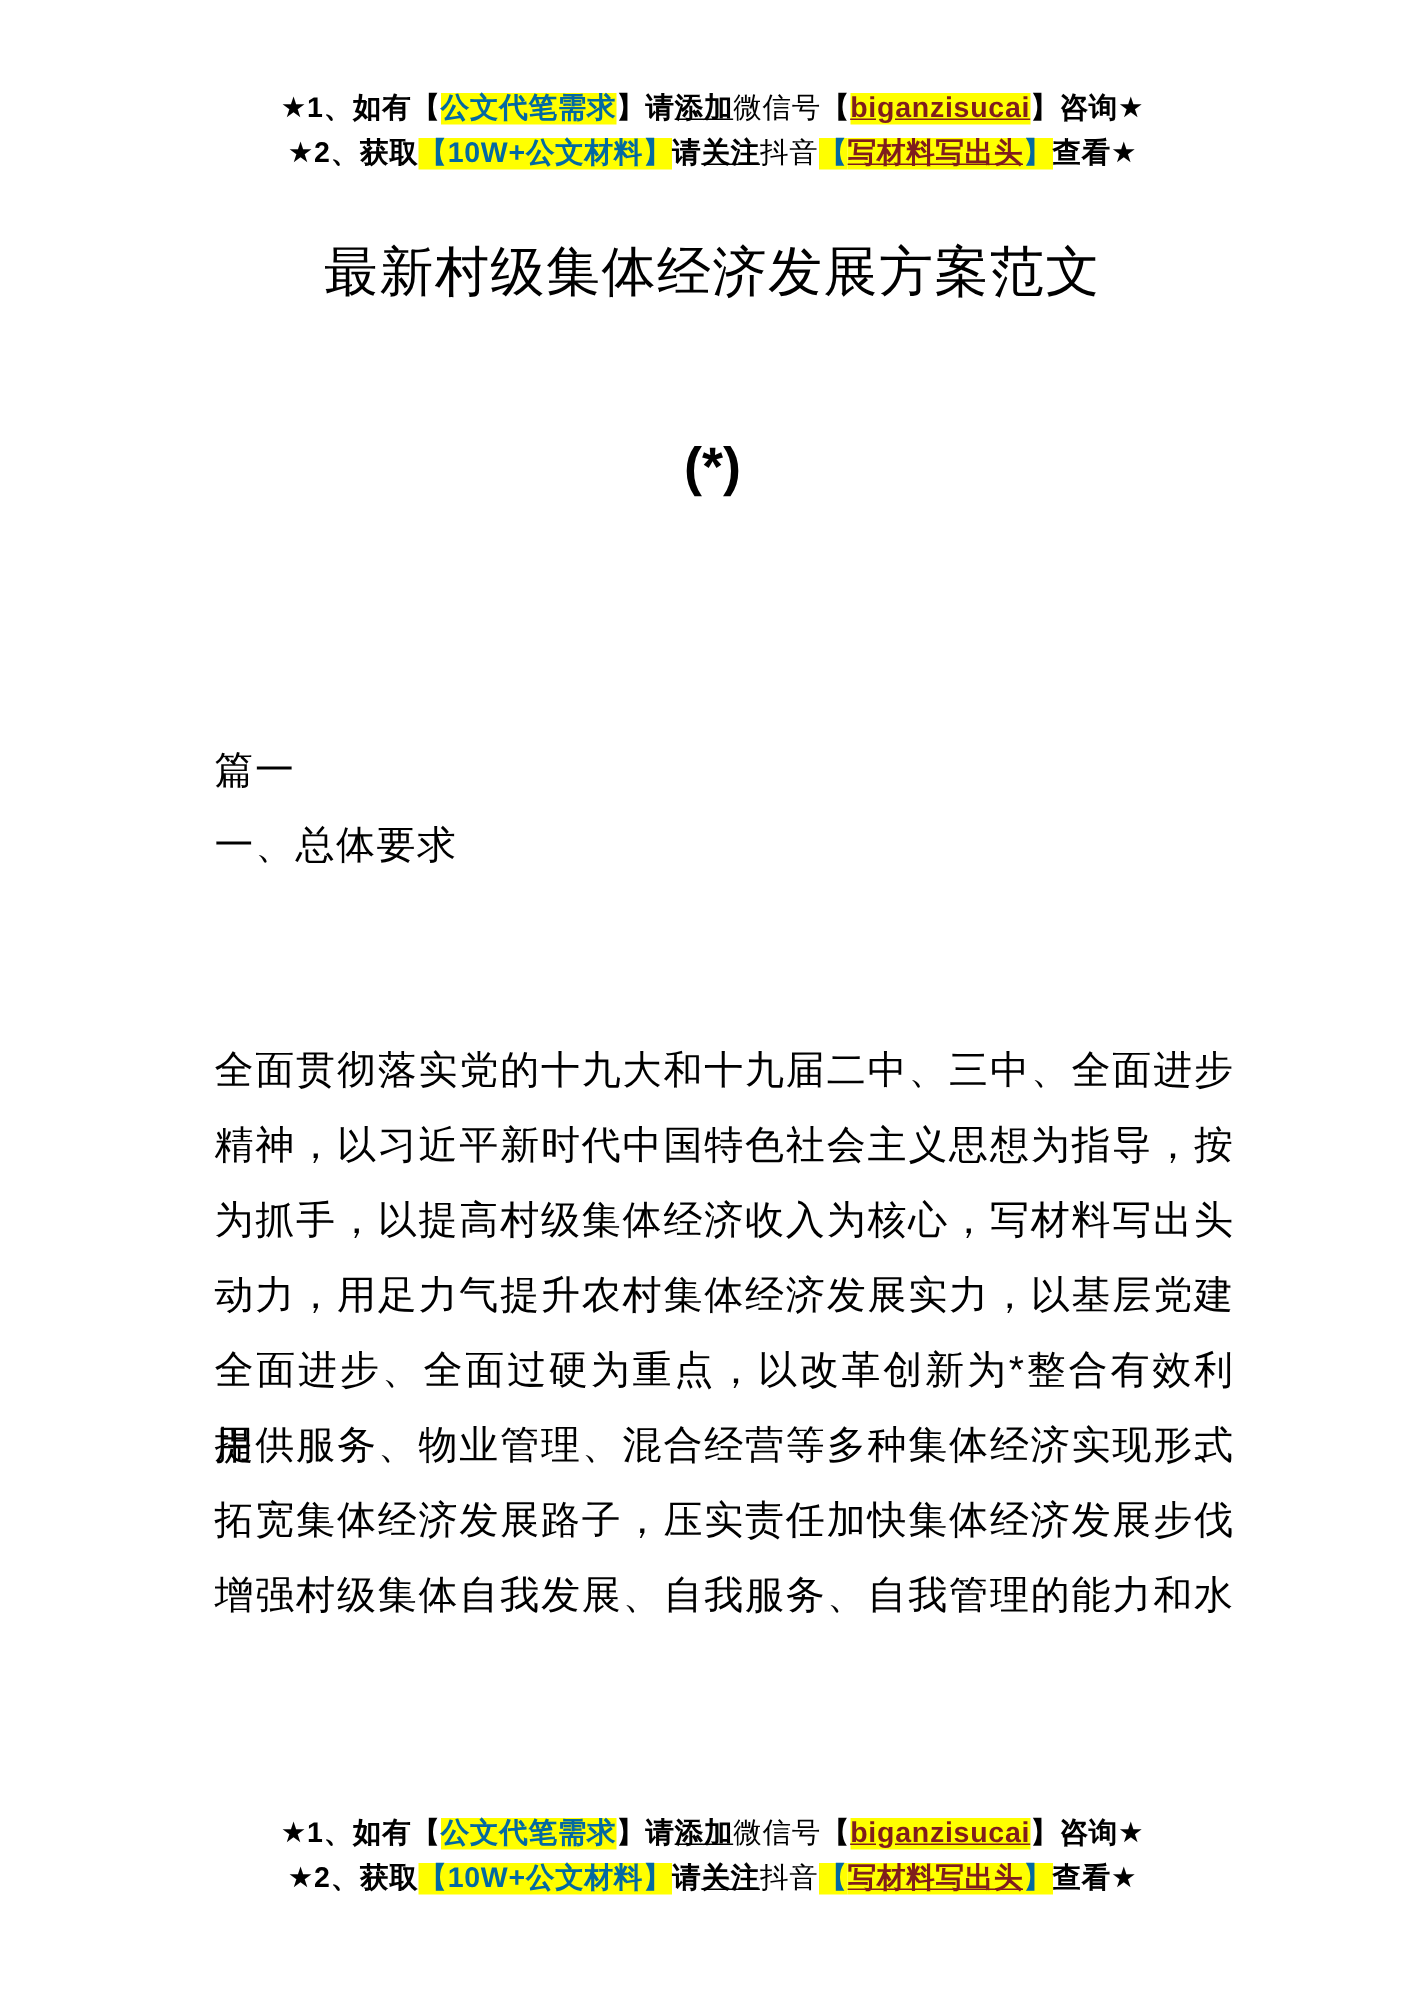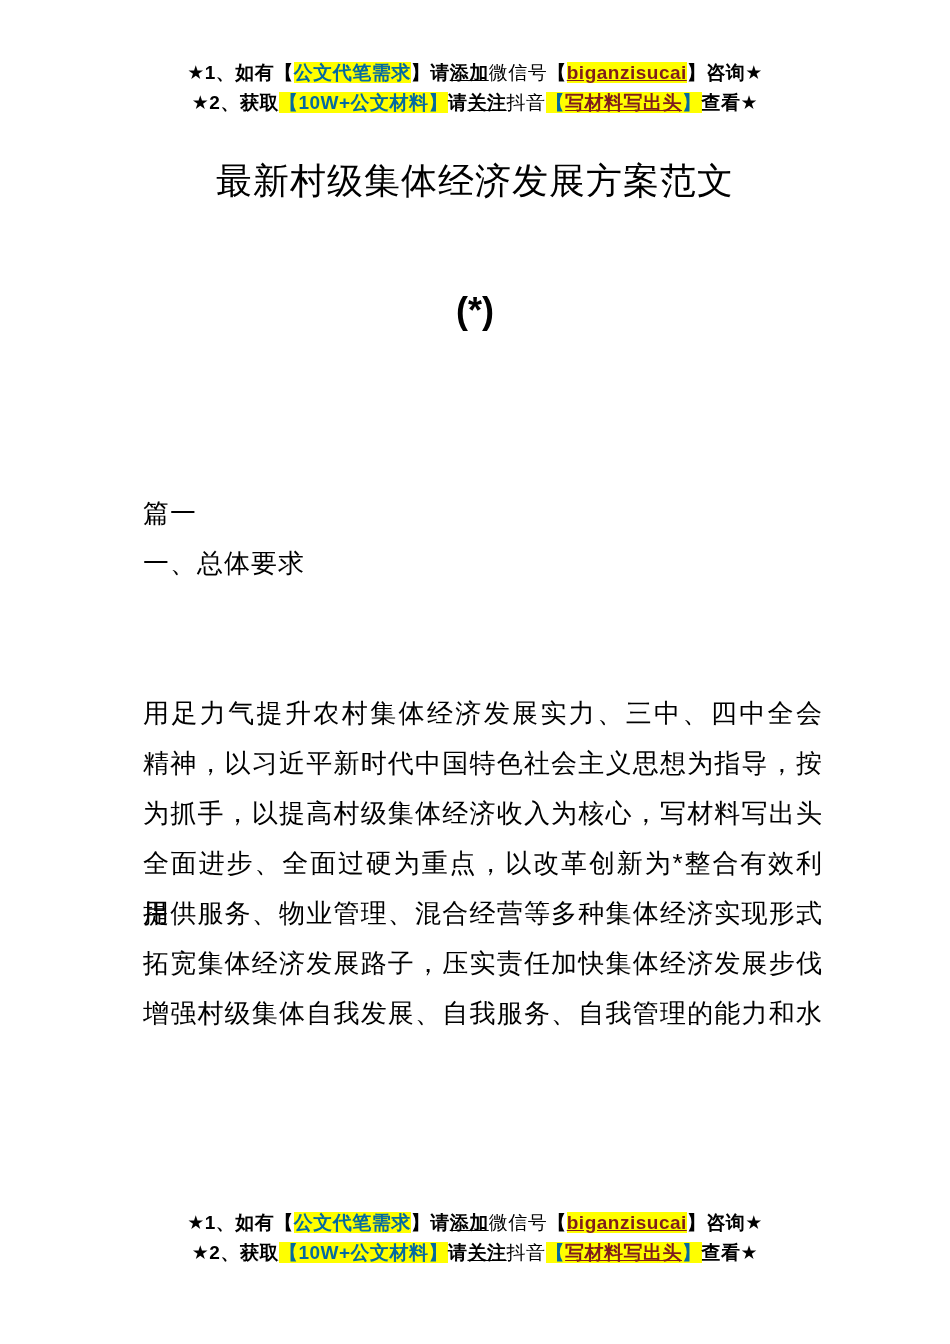--- a/index.html
+++ b/index.html
@@ -73,23 +73,24 @@
   <div class="doc-title">最新村级集体经济发展方案范文</div>
 
   <div class="star-mark">(*)</div>
 
   <div class="content">
     <div class="line">篇一</div>
     <div class="line">一、总体要求</div>
     <div class="blank-line"></div>
     <div class="blank-line"></div>
     <div class="para">
-        <div class="para-line">用足力气提升农村集体经济发展实力、三中、四中全会</div>
+        <div class="para-line">全面贯彻落实党的十九大和十九届二中、三中、全面进步</div>
         <div class="para-line">精神，以习近平新时代中国特色社会主义思想为指导，按</div>
         <div class="para-line">为抓手，以提高村级集体经济收入为核心，写材料写出头</div>
+        <div class="para-line">动力，用足力气提升农村集体经济发展实力，以基层党建</div>
         <div class="para-line">全面进步、全面过硬为重点，以改革创新为*整合有效利用、</div>
         <div class="para-line">提供服务、物业管理、混合经营等多种集体经济实现形式</div>
         <div class="para-line">拓宽集体经济发展路子，压实责任加快集体经济发展步伐</div>
         <div class="para-line">增强村级集体自我发展、自我服务、自我管理的能力和水</div>
       </div>
   </div>
 
   <div class="promo promo-bottom">
     <div><span>★1、如有【</span><span class="hl">公文代笔需求</span><span>】请</span><span class="u">添加</span><span class="normal">微信号</span><span>【</span><span class="hl-u">biganzisucai</span><span>】咨询★</span></div>
     <div><span>★2、获取</span><span class="hl">【10W+公文材料】</span><span>请</span><span class="u">关注</span><span class="normal">抖音</span><span class="hl">【</span><span class="hl-u">写材料写出头</span><span class="hl">】</span><span>查看★</span></div>

